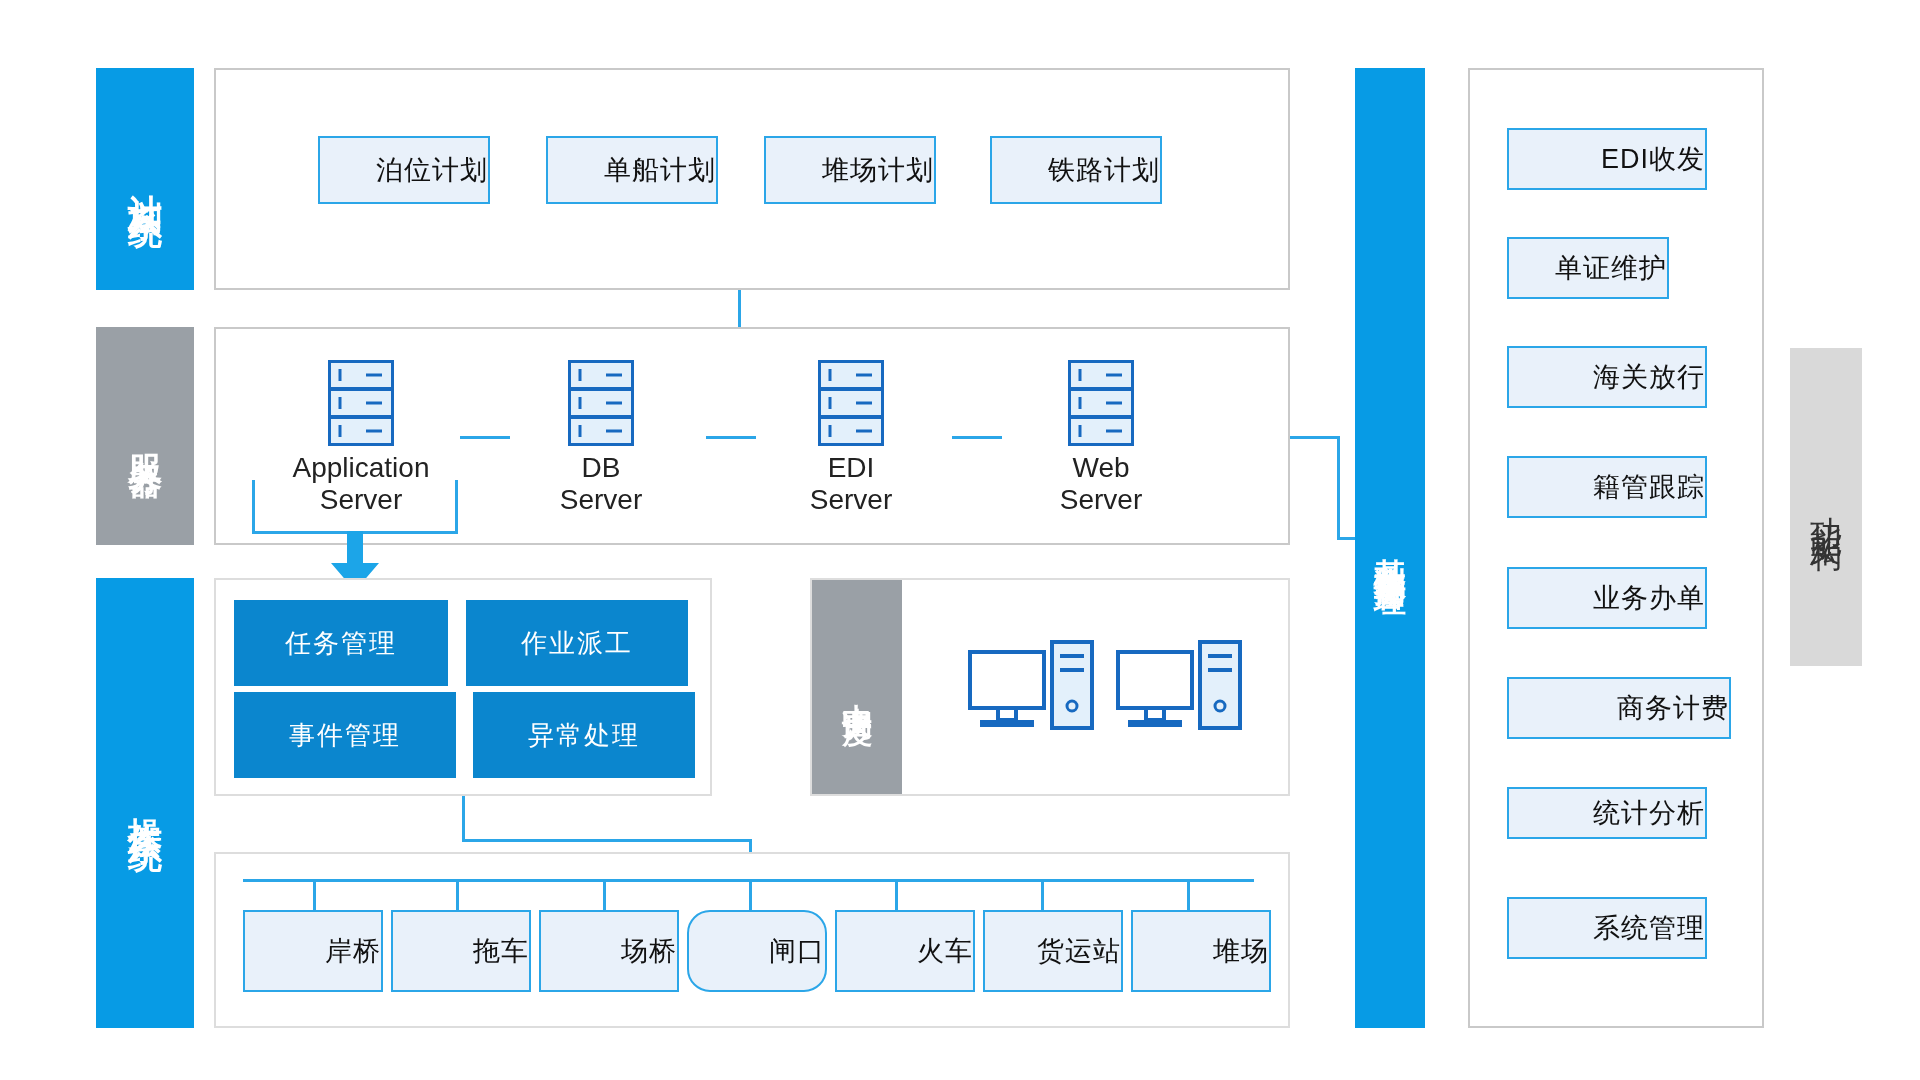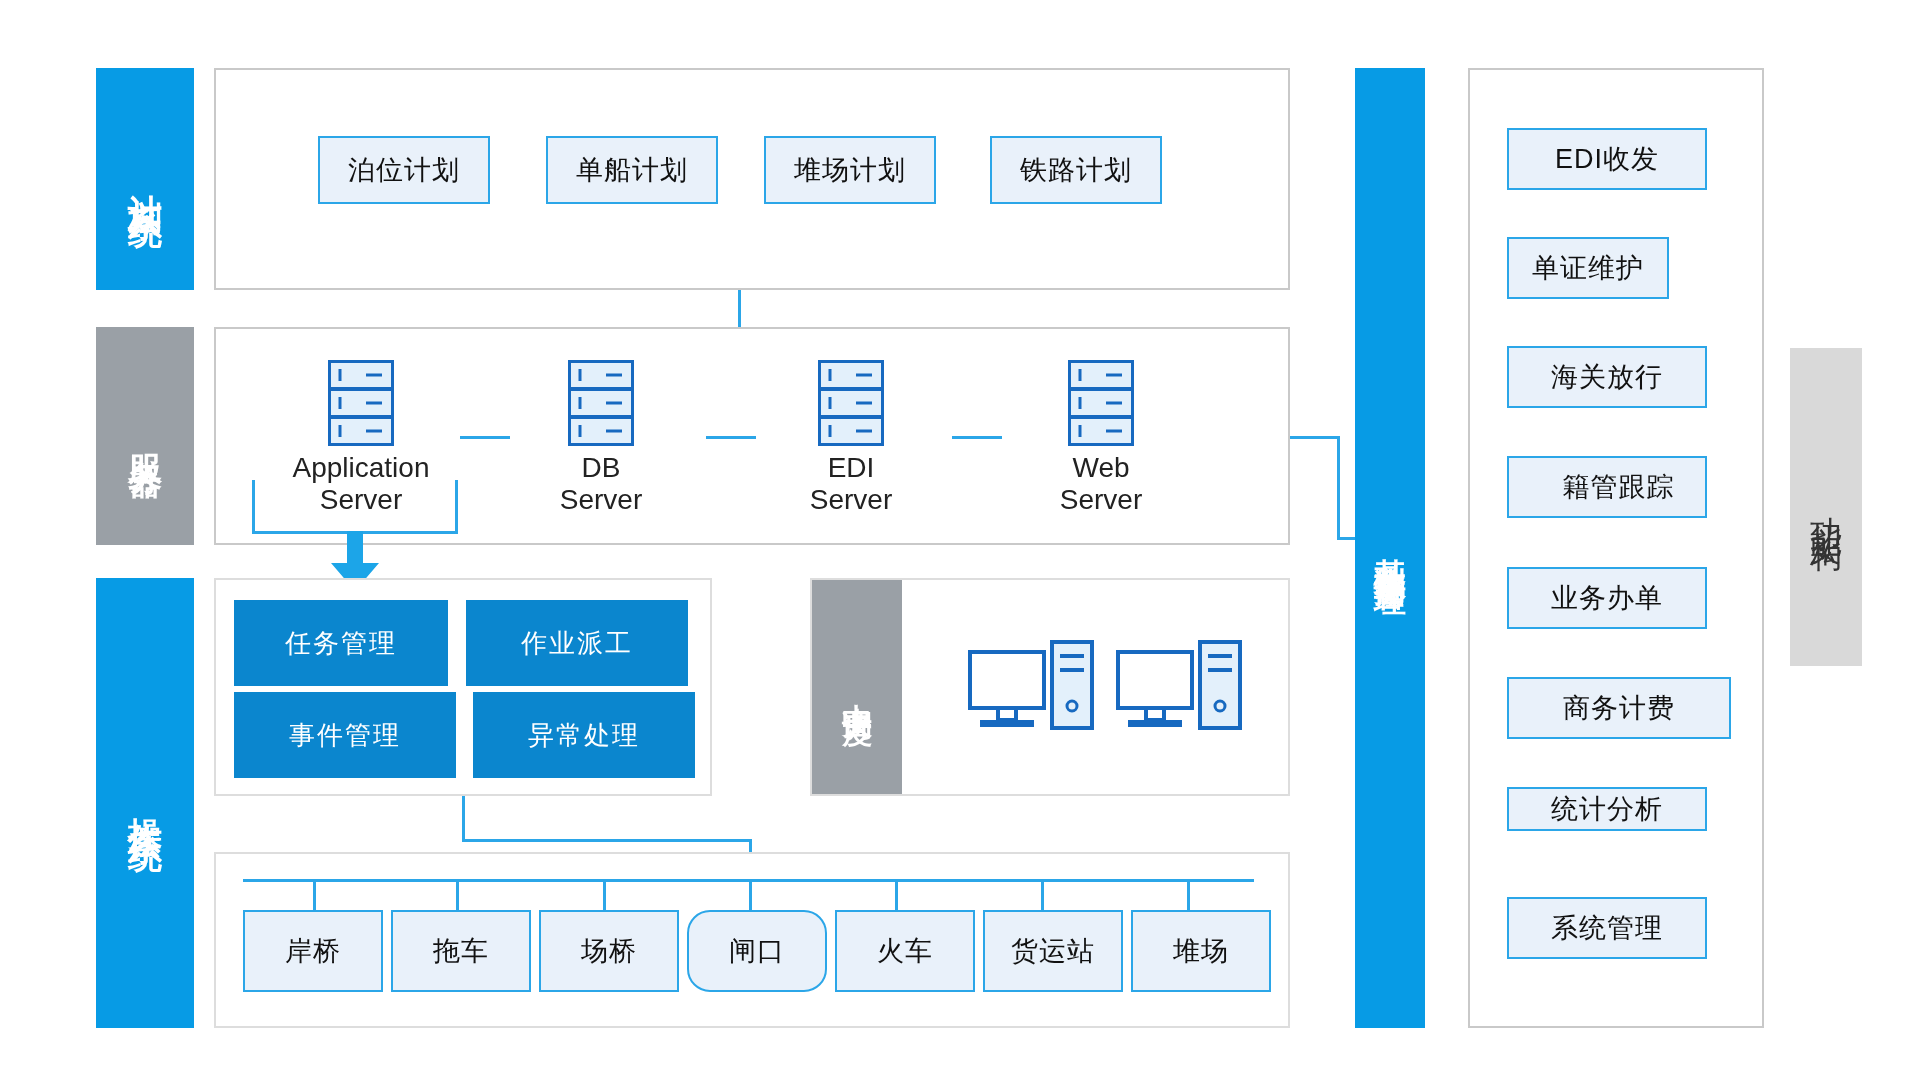--- a/index.html
+++ b/index.html
@@ -14,21 +14,21 @@
   .vbanner.blue{background:#079BE5;color:#fff;}
   .vbanner.gray{background:#9AA0A6;color:#fff;}
   .vbanner.lgray{background:#D9D9D9;color:#333;font-weight:normal;letter-spacing:8px;}
 
   
   .panel{border:2px solid #C9C9C9;background:#fff;}
   .panel-inner{border:2px solid #DDDDDD;background:#fff;}
 
   
   .lbox{border:2px solid #2BA6E8;background:#E9F1FA;
-        display:flex;align-items:center;justify-content:center;
+        display:flex;align-items:center;justify-content:flex-end;
         font-size:27px;color:#111;letter-spacing:1px;}
   
   .sbox{background:#0B86CE;color:#fff;display:flex;align-items:center;
         justify-content:center;font-size:26px;letter-spacing:2px;}
 
   .srv-label{position:absolute;text-align:center;font-size:28px;
              line-height:1.16;color:#222;font-family:"Liberation Sans",sans-serif;}
 
   .ln{position:absolute;background:#2BA6E8;}
   .ln-h{height:3px;}
@@ -254,21 +254,21 @@
 </div>
 <div class="abs lbox" style="left:1507px;top:456px;width:200px;height:62px;padding-left:23px;">
   <span>籍管跟踪</span>
 </div>
 <div class="abs lbox" style="left:1507px;top:567px;width:200px;height:62px;">
   <span>业务办单</span>
 </div>
 <div class="abs lbox" style="left:1507px;top:677px;width:224px;height:62px;">
   <span>商务计费</span>
 </div>
-<div class="abs lbox" style="left:1507px;top:787px;width:200px;height:44px;">
+<div class="abs lbox" style="left:1507px;top:787px;width:200px;height:52px;">
   <span>统计分析</span>
 </div>
 <div class="abs lbox" style="left:1507px;top:897px;width:200px;height:62px;">
   <span>系统管理</span>
 </div>
 
 <div class="abs vbanner lgray" style="left:1790px;top:348px;width:72px;height:318px;font-size:32px;">
   <span>功能架构</span>
 </div>
 

